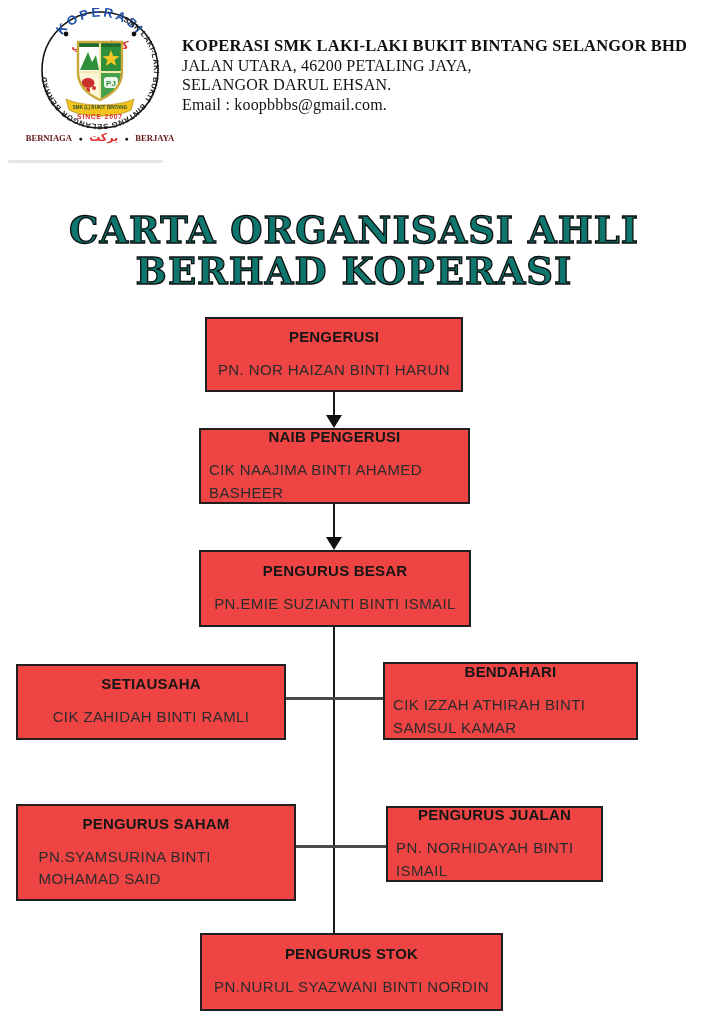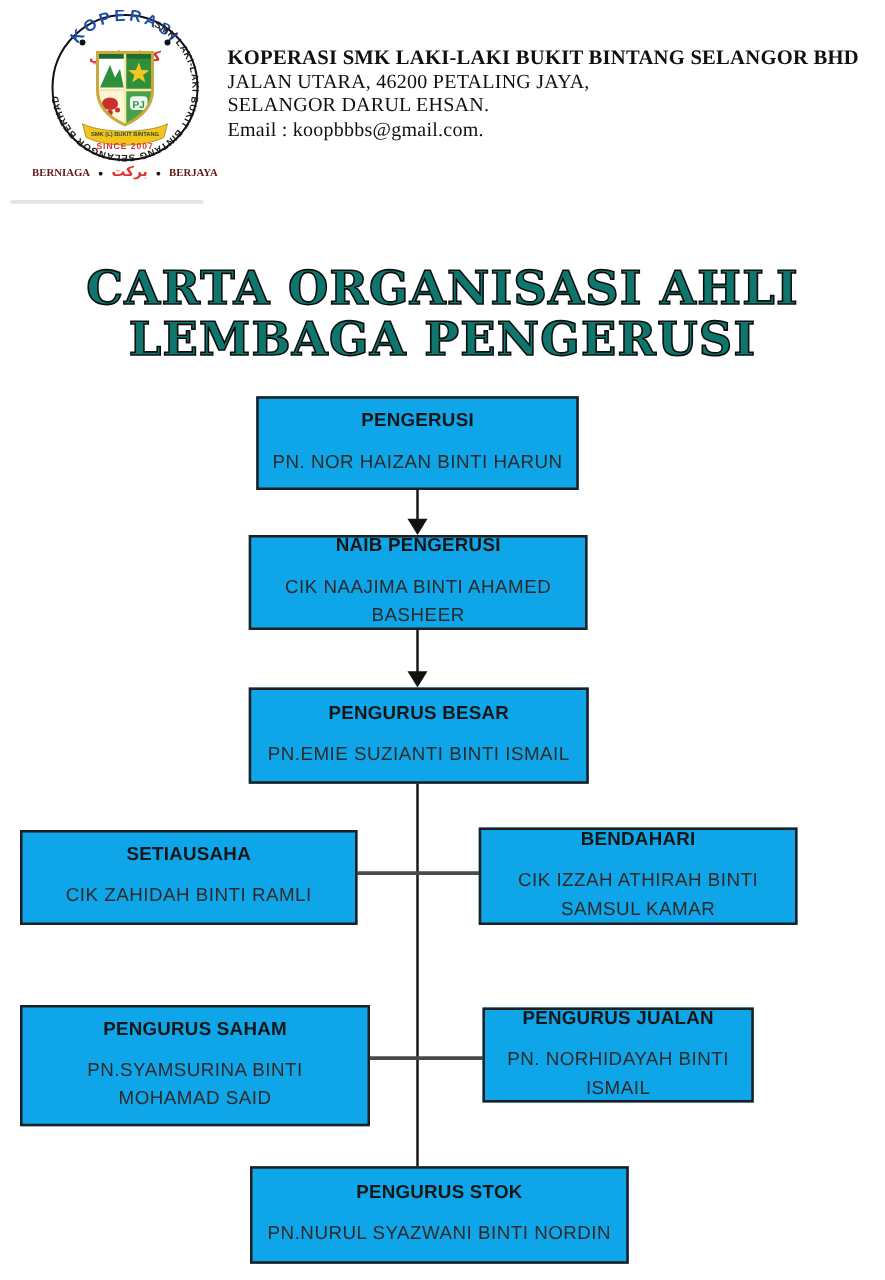--- a/index.html
+++ b/index.html
@@ -49,27 +49,27 @@
     line-height: 41px;
     color: #0f766e;
     letter-spacing: 1px;
     -webkit-text-stroke: 1.3px #0d0d0d;
   }
 
   
   .org-box {
     position: absolute;
     border: 2px solid #1f1f1f;
-    background: #0ea5e9;
+    background: #ef4444;
     display: flex;
     flex-direction: column;
     justify-content: center;
     align-items: center;
     gap: 14px;
-    text-align: center;
+    text-align: left;
     padding: 4px 8px;
   }
   .org-role {
     font-weight: bold;
     font-size: 15px;
     letter-spacing: .2px;
     color: #161616;
   }
   .org-name-text {
     font-size: 15px;
@@ -184,21 +184,21 @@
 
   <div class="letterhead-text">
     <div class="org-name">KOPERASI SMK LAKI-LAKI BUKIT BINTANG SELANGOR BHD</div>
     <div>JALAN UTARA, 46200 PETALING JAYA,</div>
     <div>SELANGOR DARUL EHSAN.</div>
     <div>Email : koopbbbs@gmail.com.</div>
   </div>
 
   <div class="chart-title">
     <div>CARTA ORGANISASI AHLI</div>
-    <div>LEMBAGA PENGERUSI</div>
+    <div>BERHAD KOPERASI</div>
   </div>
 
   <div class="vline" id="arrow1-line"></div>
   <div class="arrowhead" id="arrow1-head"></div>
   <div class="vline" id="arrow2-line"></div>
   <div class="arrowhead" id="arrow2-head"></div>
   <div class="vline" id="spine-line"></div>
   <div class="hline" id="hconn-top"></div>
   <div class="hline" id="hconn-bottom"></div>
 

